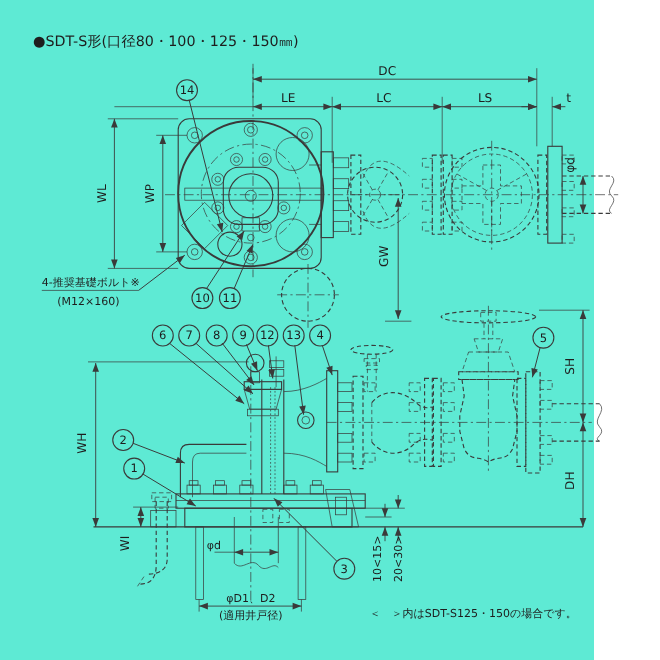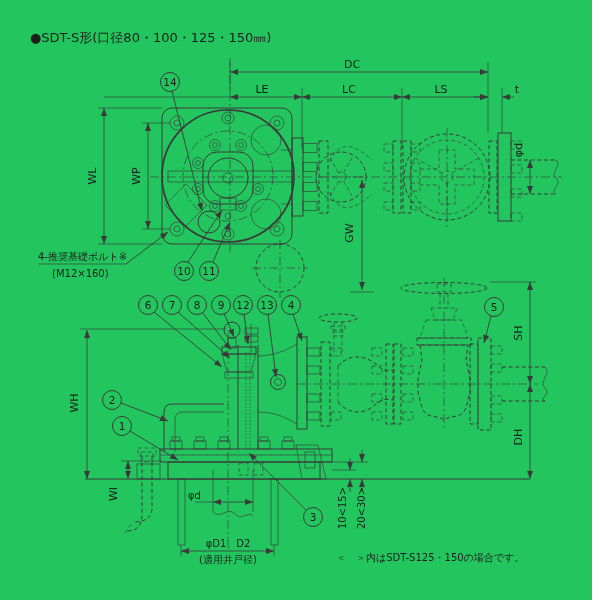--- a/index.html
+++ b/index.html
@@ -1,16 +1,16 @@
 <!DOCTYPE html>
 <html><head>
 <meta charset="utf-8">
 <style>
   html,body{margin:0;padding:0;background:#fff;}
-  .page{width:592px;height:600px;background:#22c55e;position:relative;font-family:"DejaVu Sans","Liberation Sans",sans-serif;}
+  .page{width:540px;height:600px;background:#5eead4;position:relative;font-family:"DejaVu Sans","Liberation Sans",sans-serif;}
   svg text{font-family:"DejaVu Sans","Liberation Sans",sans-serif;fill:#1e1e1e;}
   .ln{fill:none;stroke:#3a3a3a;stroke-width:1;}
   .tk{stroke-width:1.7;}
   .tn{stroke-width:0.65;}
   .dim{stroke-width:0.8;}
   .ldr{fill:none;stroke:#3a3a3a;stroke-width:0.9;}
   .dsh{stroke-dasharray:4 2.6;}
   .dot{stroke-dasharray:1.6 1.8;}
   .ddt{stroke-dasharray:9 3 2 3;}
   .ttl{font-size:13px;}

